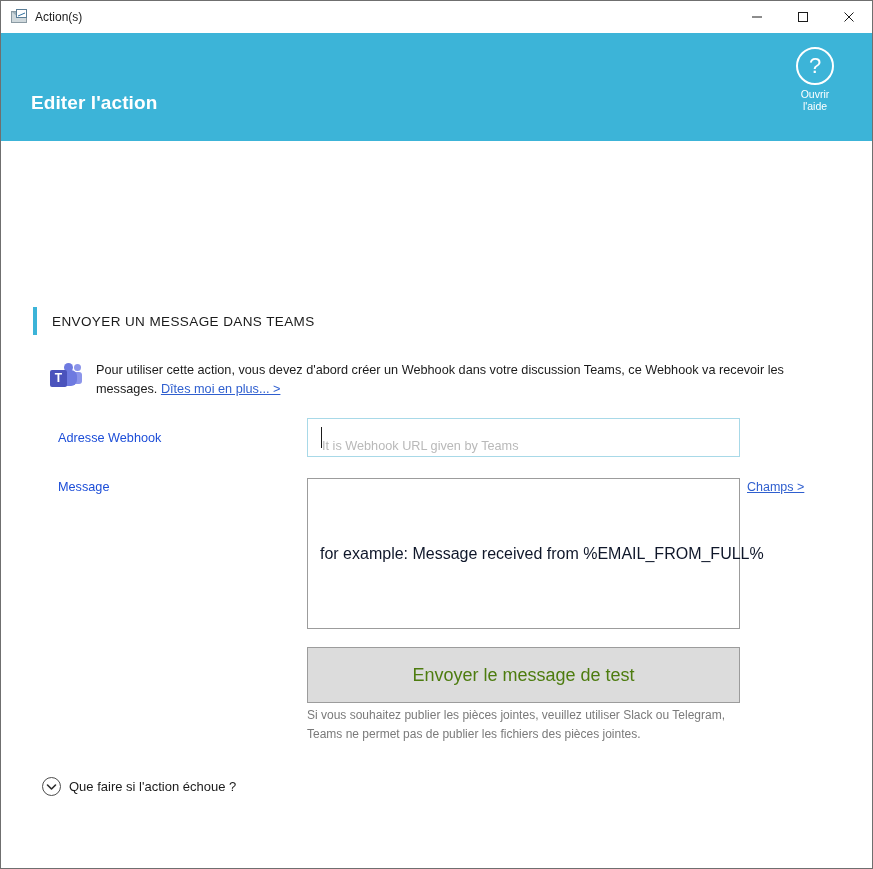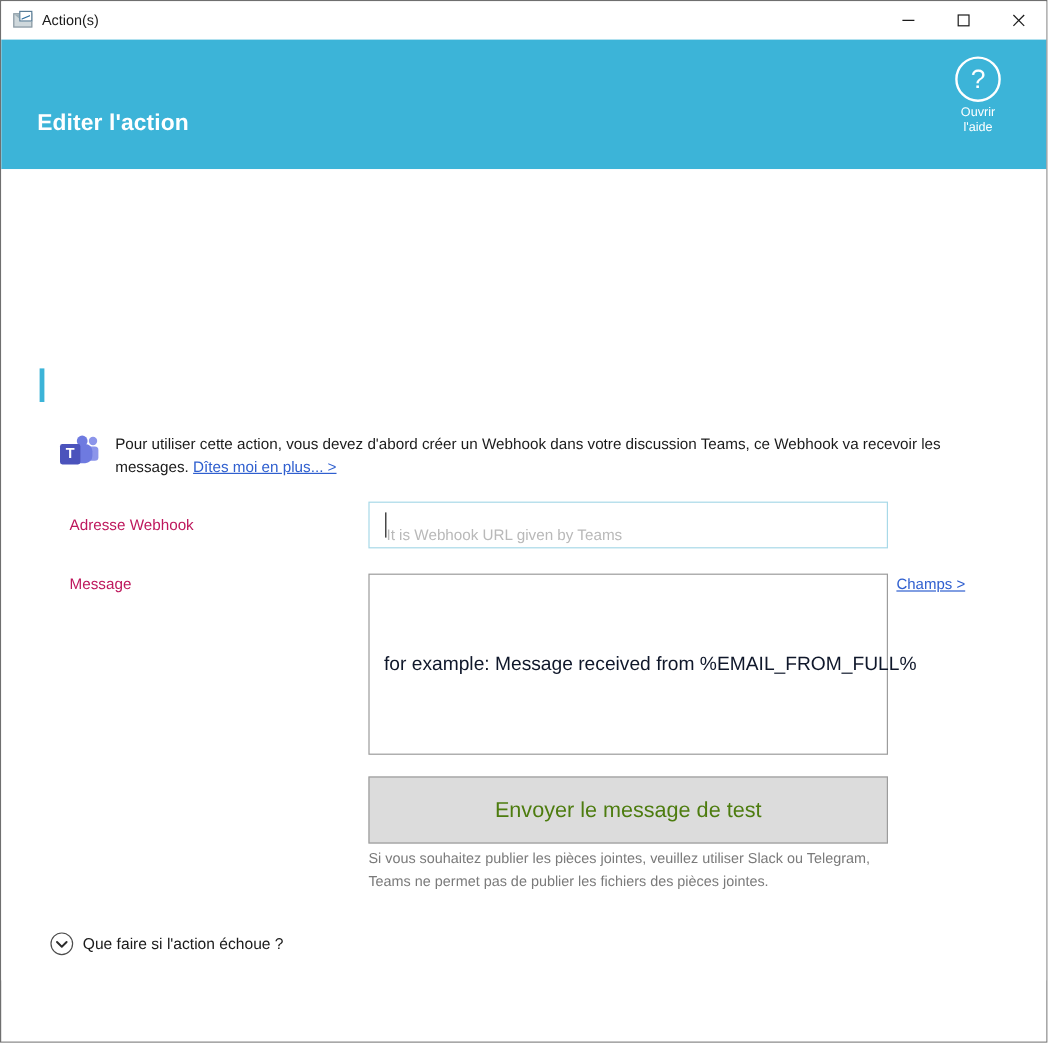--- a/index.html
+++ b/index.html
@@ -224,21 +224,21 @@
   }
   .info-link {
     color: #2f5fcf;
     text-decoration: underline;
     cursor: pointer;
   }
 
   .field-label {
     position: absolute;
     font-size: 12.7px;
-    color: #be185d;
+    color: #1d4ed8;
   }
   #label-webhook { left: 57px; top: 290px; }
   #label-message { left: 57px; top: 339px; }
 
   .webhook-input {
     position: absolute;
     left: 306px;
     top: 277px;
     width: 433px;
     height: 39px;
@@ -418,20 +418,21 @@
       <div class="help-circle">?</div>
       <div class="help-label">Ouvrir</div>
       <div class="help-label">l'aide</div>
     </div>
   </div>
 
   <div class="content">
 
     <div class="section-head">
       <div class="section-bar"></div>
+      <div class="section-title">ENVOYER UN MESSAGE DANS TEAMS</div>
     </div>
 
     <div class="infoblock">
       <div class="teams-logo">
         <div class="tl-head-big"></div>
         <div class="tl-head-small"></div>
         <div class="tl-body-small"></div>
         <div class="tl-body-big"></div>
         <div class="tl-square">T</div>
       </div>

